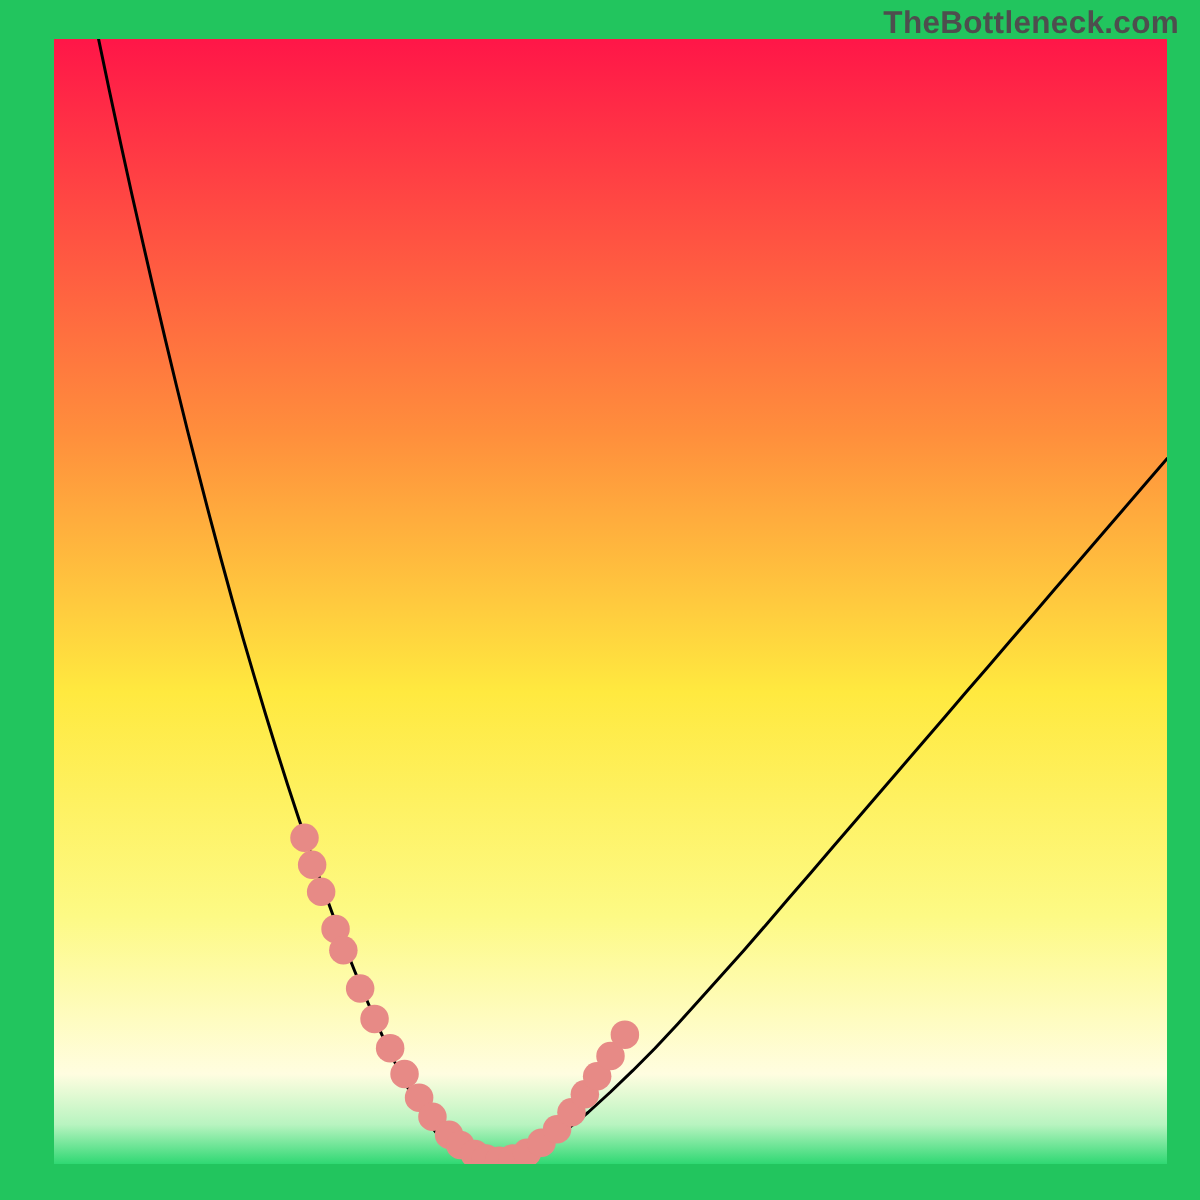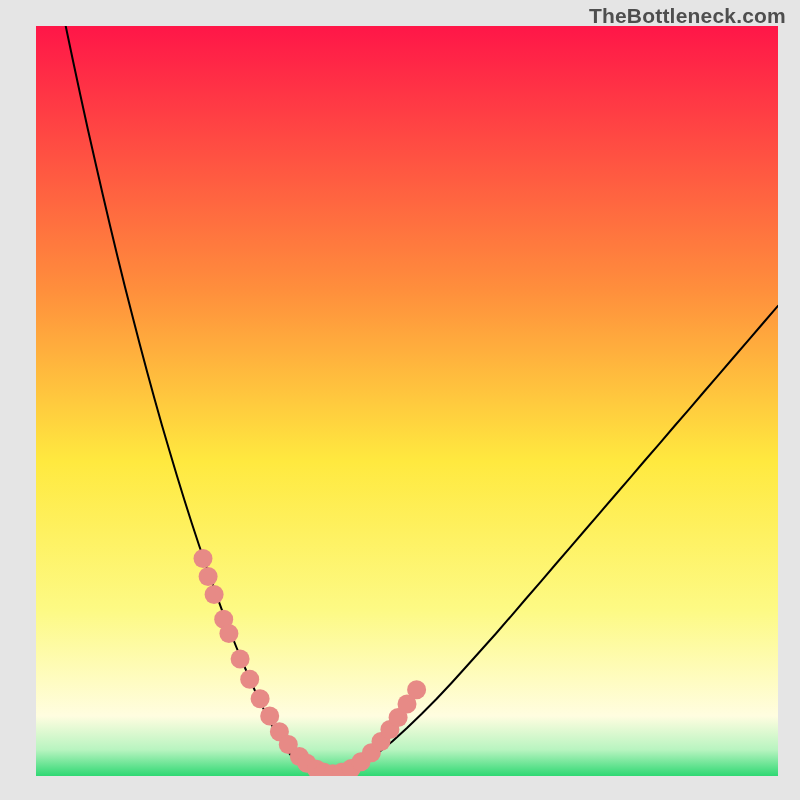--- a/index.html
+++ b/index.html
@@ -8,21 +8,21 @@
     width: 800px;
     height: 800px;
     overflow: hidden;
     background: #000;
     font-family: Arial, Helvetica, sans-serif;
   }
   .canvas {
     position: relative;
     width: 800px;
     height: 800px;
-    background: #e5e5e5;
+    background: #22c55e;
   }
   .plot-area {
     position: absolute;
     overflow: hidden;
   }
   .gradient {
     position: absolute;
     left: 0;
     top: 0;
     width: 100%;

